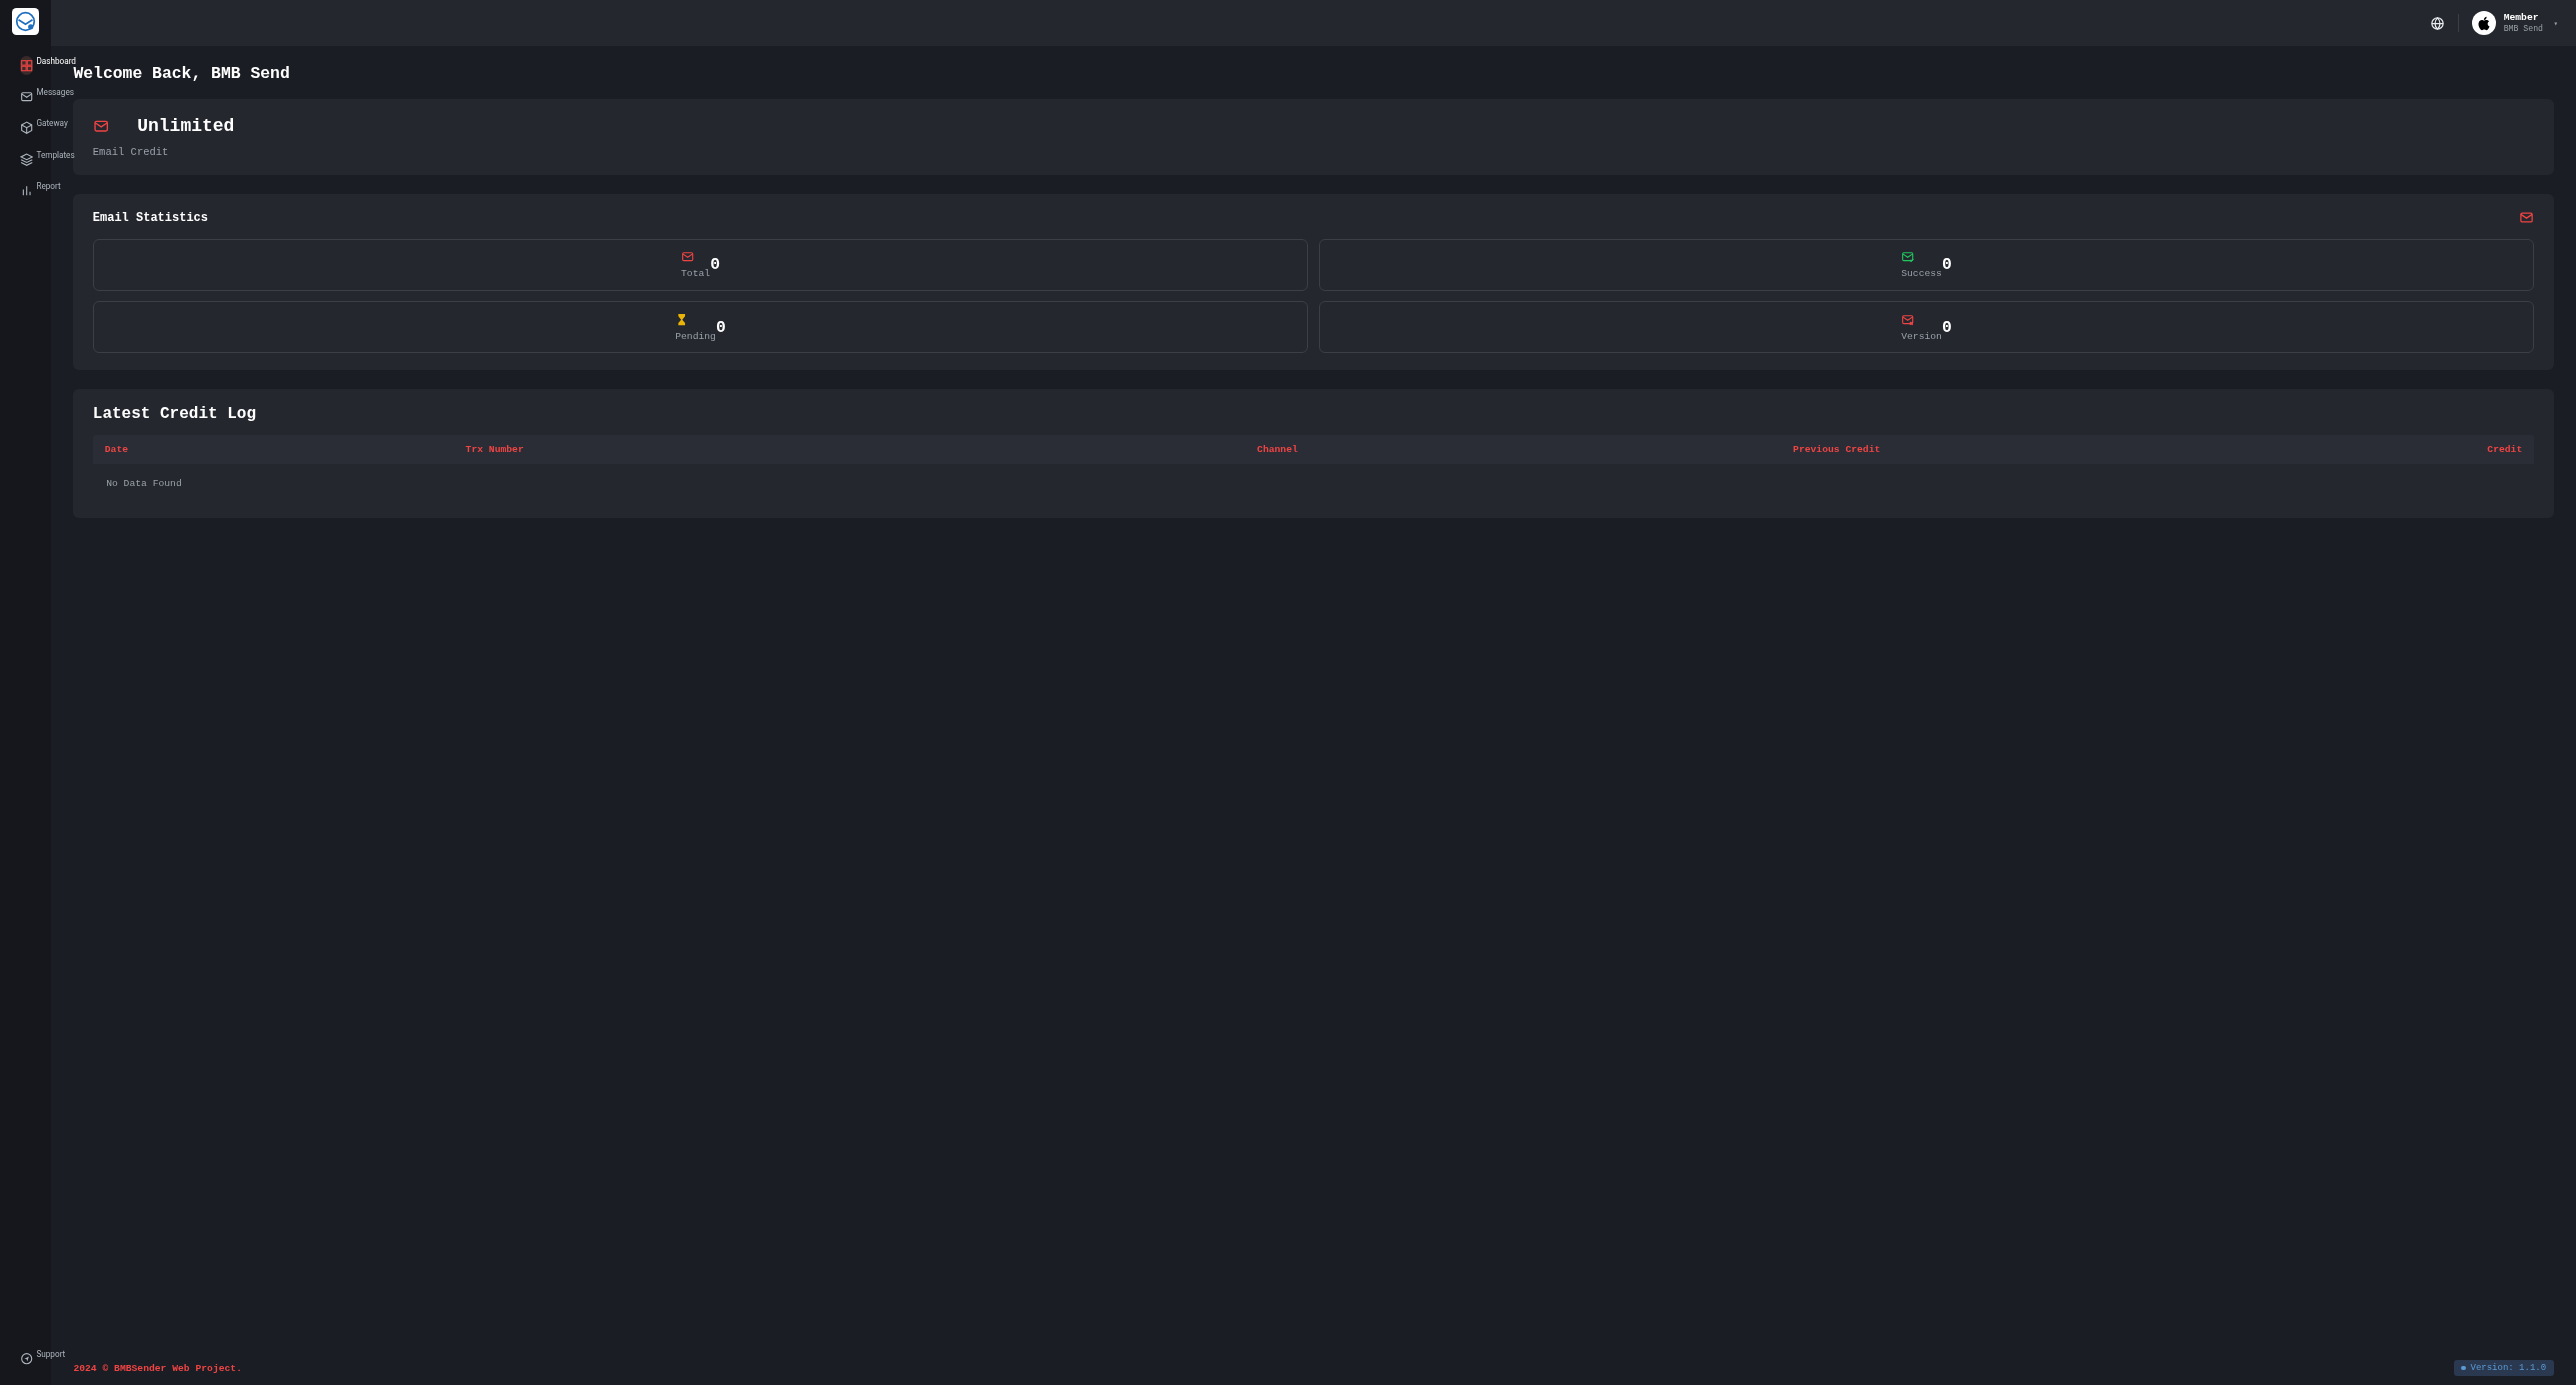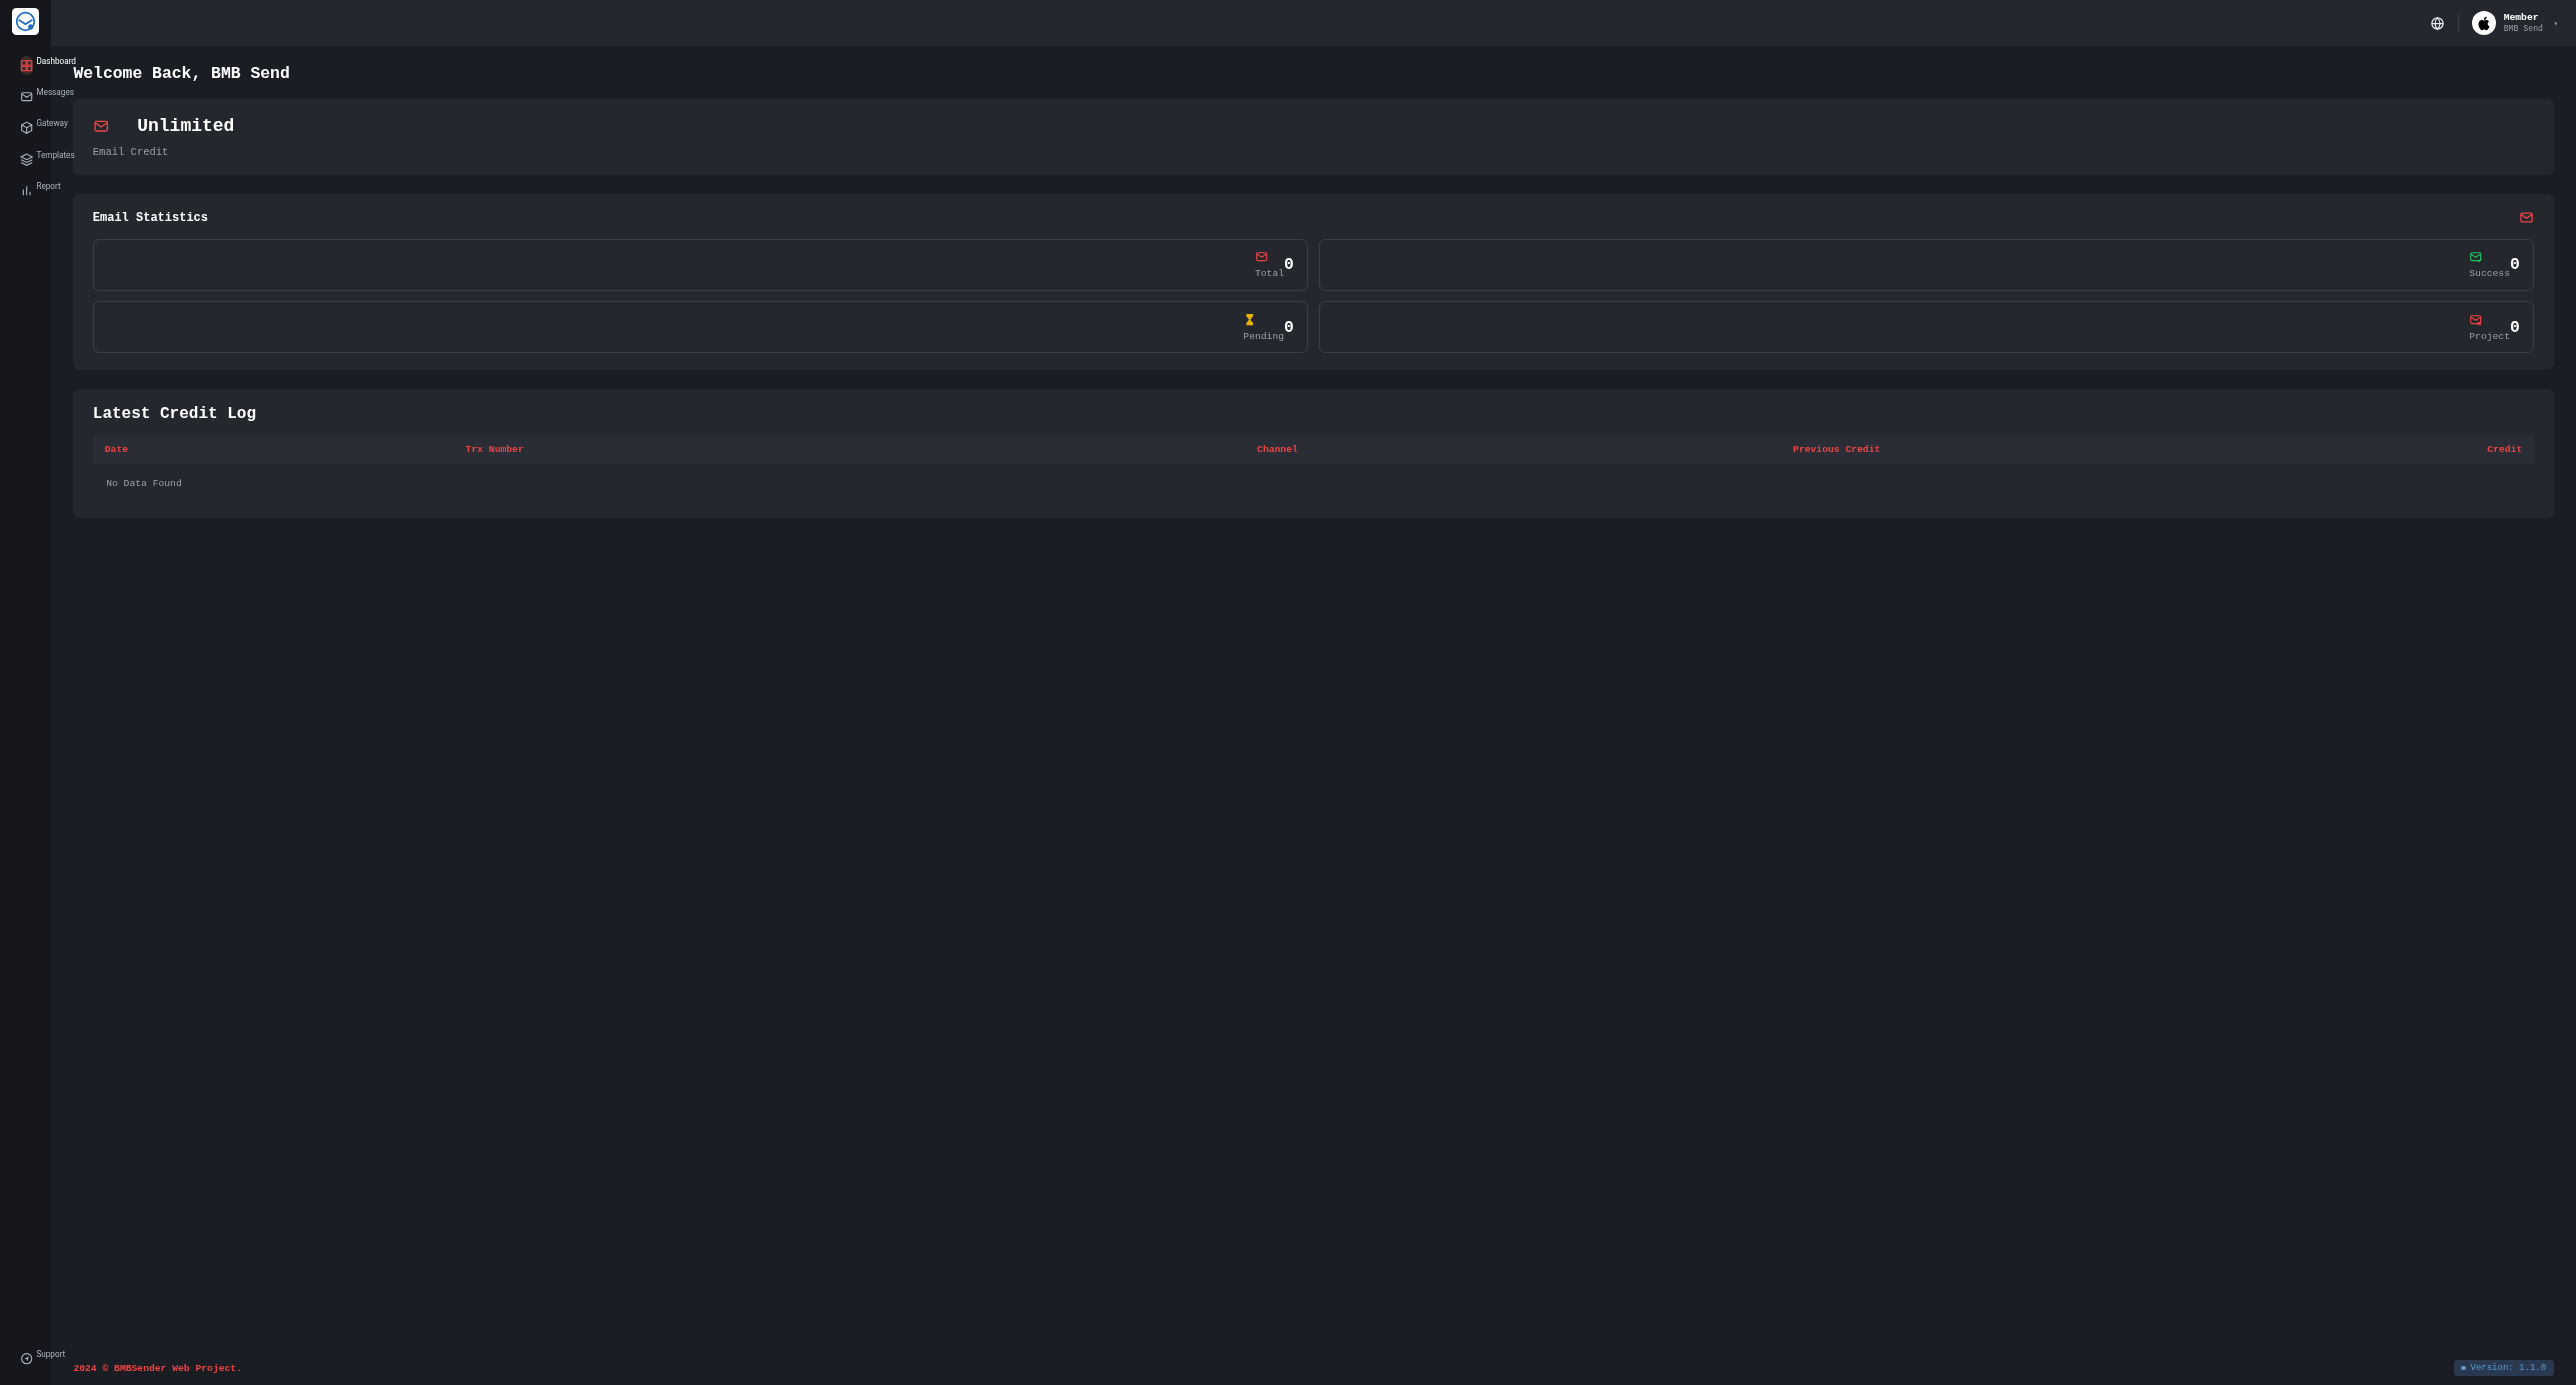--- a/index.html
+++ b/index.html
@@ -153,21 +153,21 @@
     .stats-grid {
       display: grid;
       grid-template-columns: 1fr 1fr;
       gap: 10.5px;
     }
     .stat-box {
       border: 0.7px solid #3a3f48;
       border-radius: 6px;
       padding: 10.5px 13.4px;
       display: flex;
-      justify-content: flex-end;
+      justify-content: center;
       align-items: center;
     }
     .stat-left { display: flex; flex-direction: column; gap: 4.5px; }
     .stat-left svg { width: 13.4px; height: 13.4px; }
     .stat-label { font-size: 9.7px; color: #9aa0a8; }
     .stat-value { font-size: 16.4px; font-weight: 700; color: #fff; }
     .log-title { font-size: 16px; font-weight: 600; color: #fff; margin-bottom: 12px; }
     .table { width: 100%; }
     .th-row {
       display: grid;
@@ -354,21 +354,21 @@
           </div>
           <span class="stat-value">0</span>
         </div>
         <div class="stat-box">
           <div class="stat-left">
             <svg viewBox="0 0 24 24" fill="none" stroke="#ef4444" stroke-width="2">
                 <rect x="3" y="5" width="18" height="14" rx="2"></rect>
                 <path d="M3 7l9 6 9-6"></path>
                 <path d="M16 16l5 5M21 16l-5 5" stroke-width="2.5"></path>
               </svg>
-            <span class="stat-label">Project</span>
+            <span class="stat-label">Version</span>
           </div>
           <span class="stat-value">0</span>
         </div>
       </div>
     </div>
 
     <div class="card">
       <div class="log-title">Latest Credit Log</div>
       <div class="table">
         <div class="th-row">

